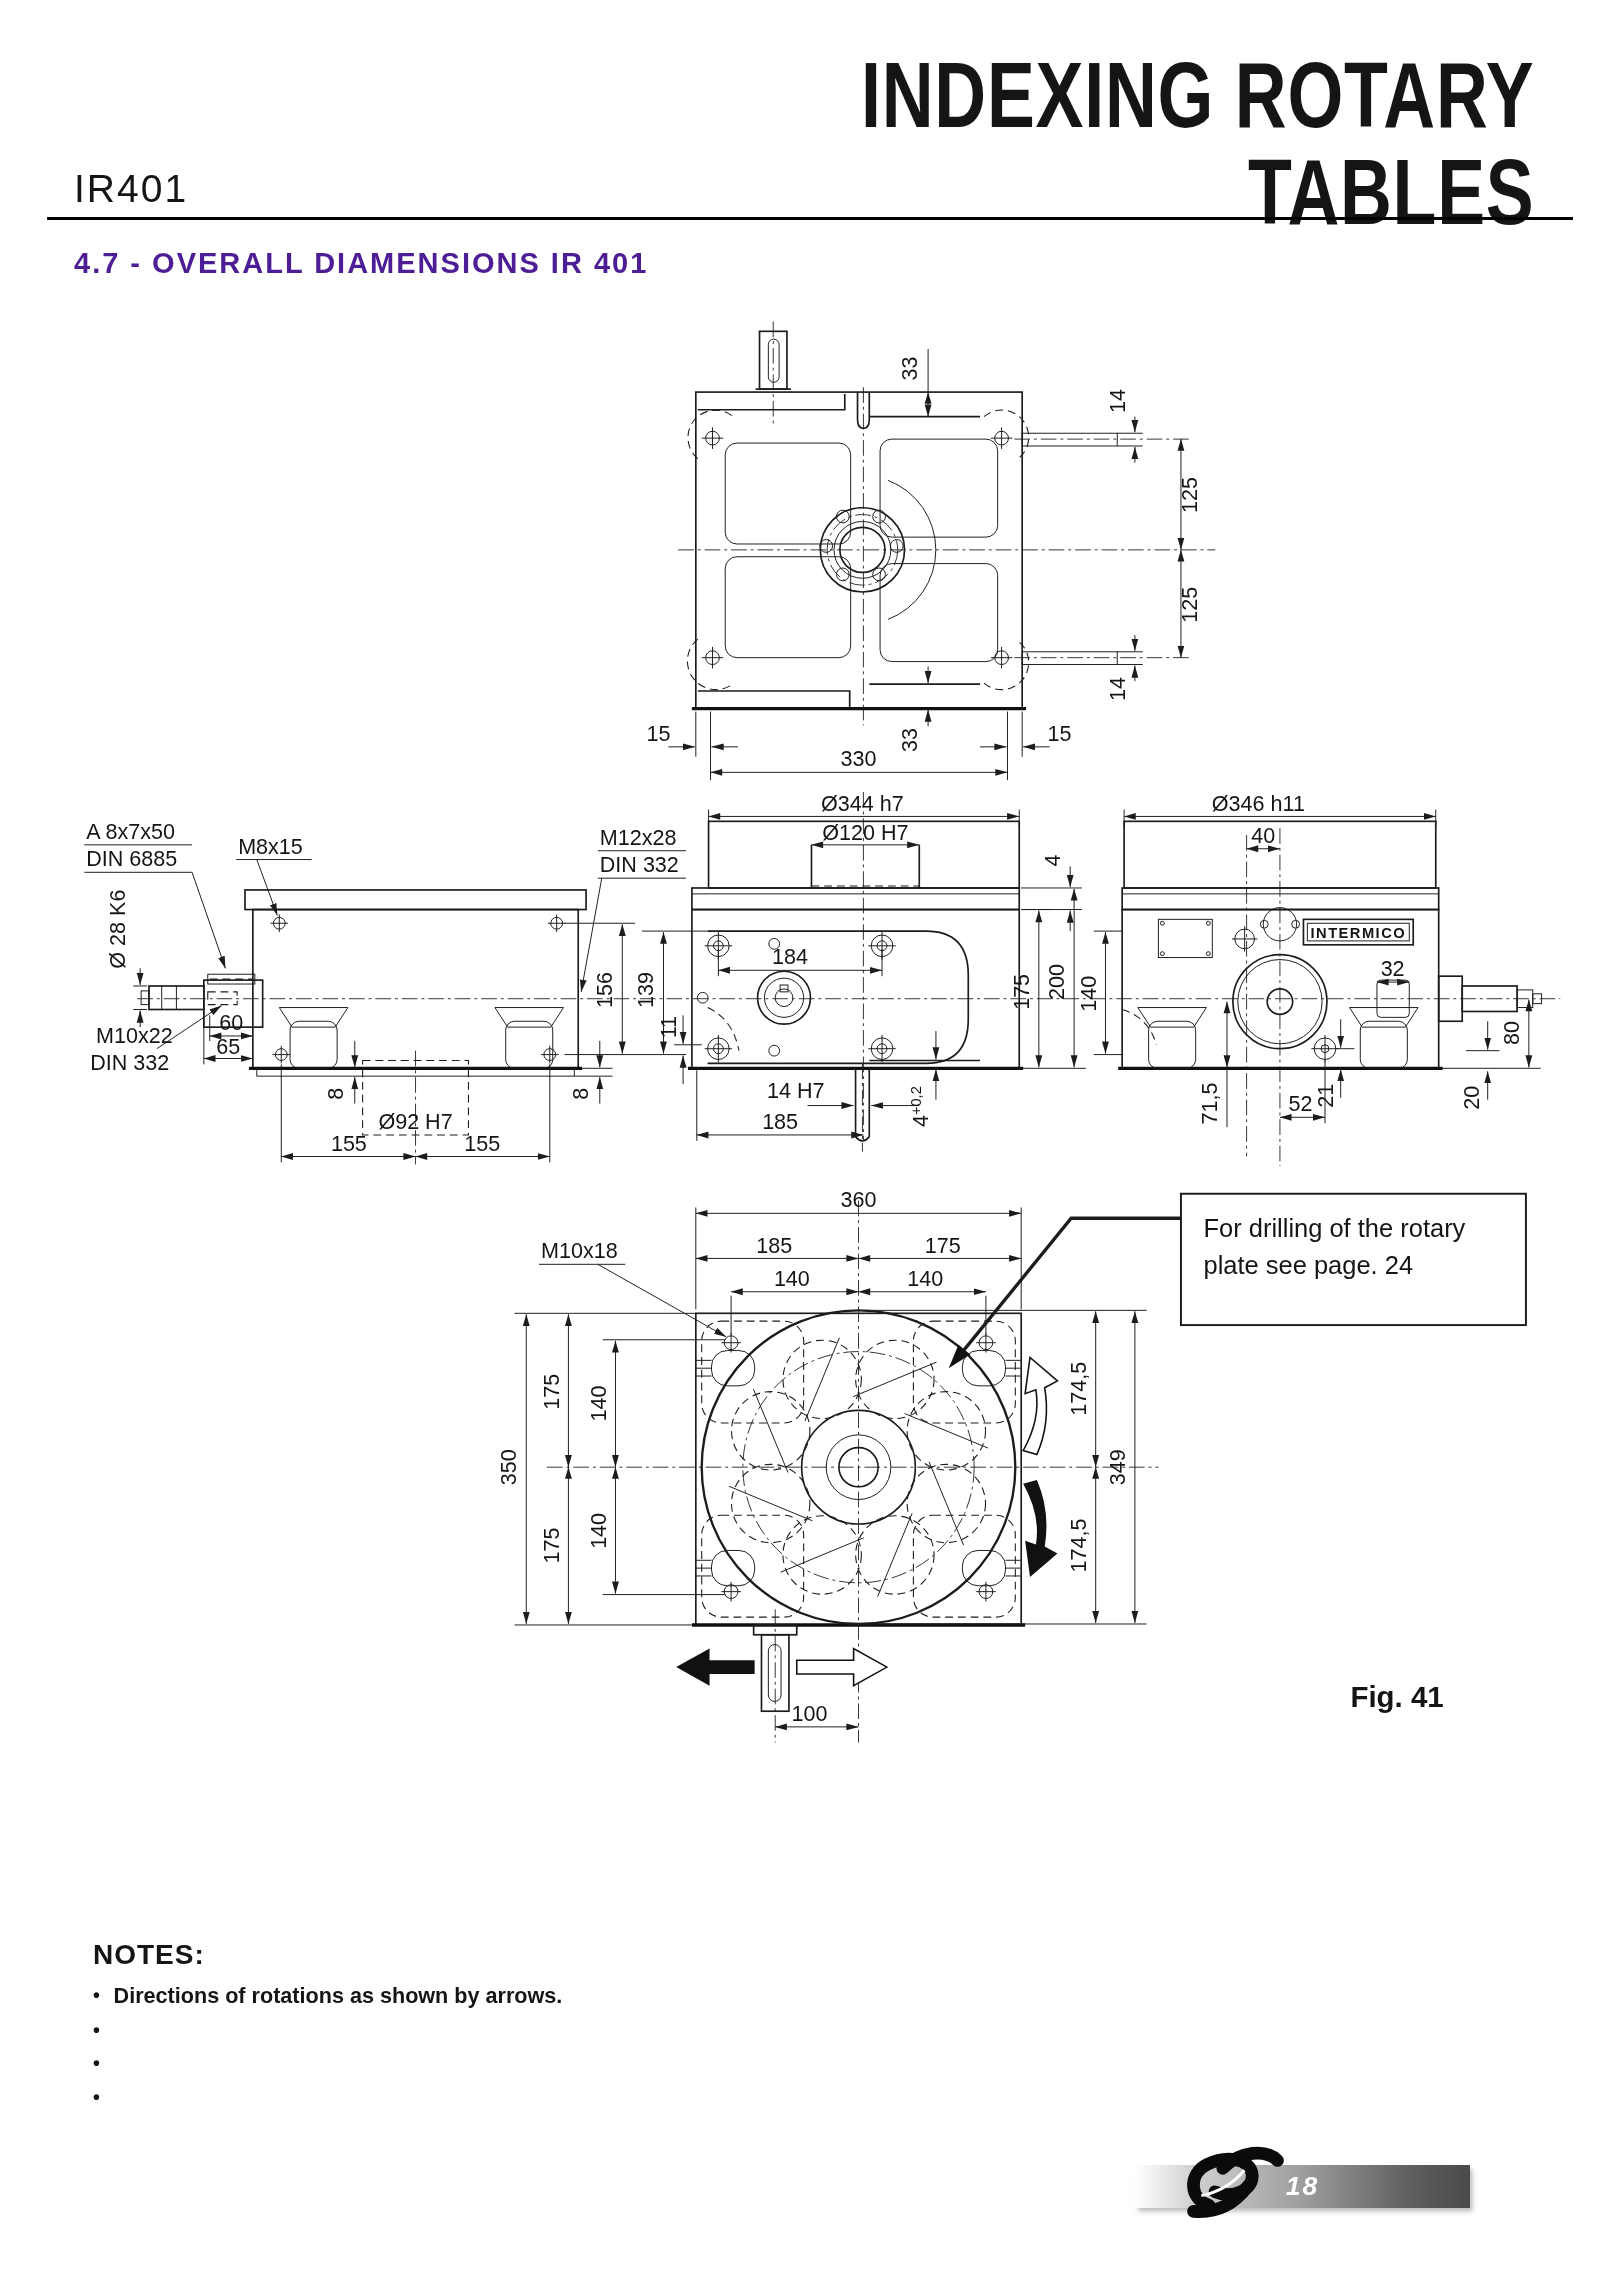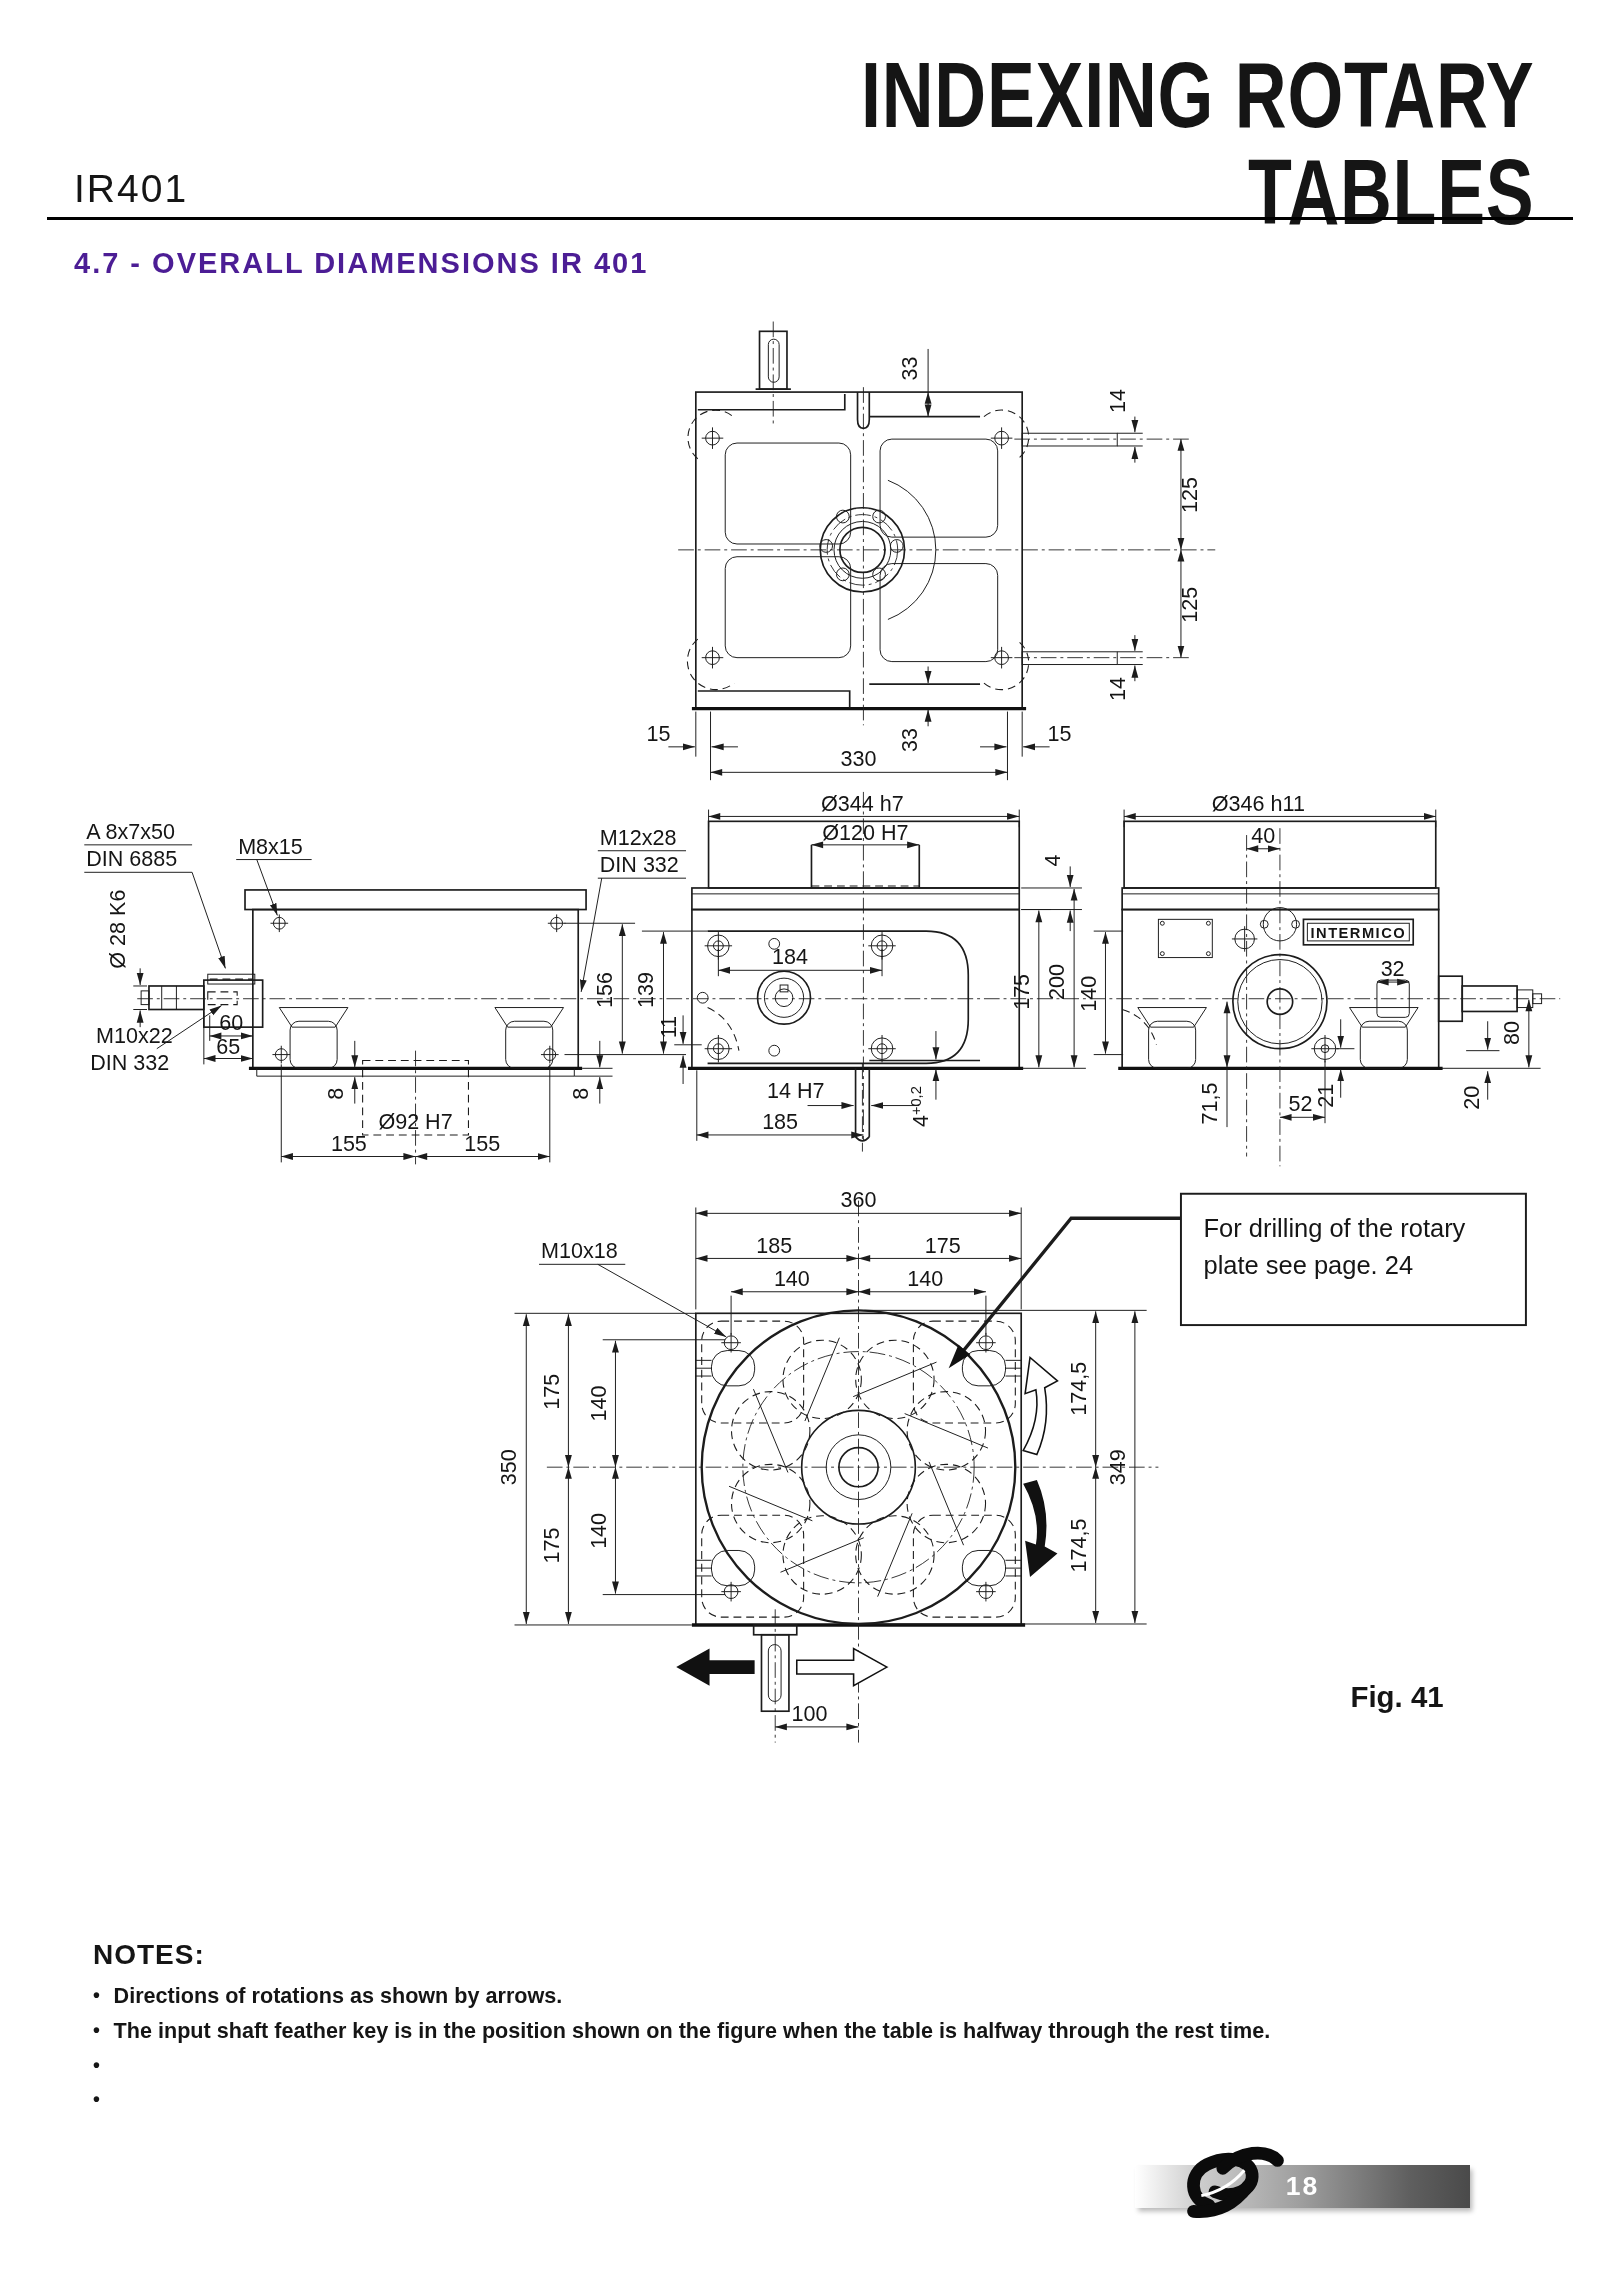--- a/index.html
+++ b/index.html
@@ -10,21 +10,21 @@
   .title{right:86px;top:47px;text-align:right;transform:scaleX(.78);transform-origin:right top;
          font-weight:bold;font-size:92px;line-height:1.05;letter-spacing:1px;white-space:nowrap;}
   .rule{left:47px;top:217px;width:1526px;height:2.9px;background:#000;}
   .section{left:74px;top:247px;font-size:29px;font-weight:bold;color:#4c1d95;letter-spacing:2px;}
   .notes{left:93px;top:1939px;width:1431px;}
   .notes h3{margin:0 0 13.7px 0;font-size:28px;letter-spacing:1px;}
   .note-item{display:flex;gap:13.7px;font-size:21.6px;font-weight:bold;margin:0 0 12.7px 0;line-height:1.05;}
   .note-item .bullet{font-size:19.6px;}
   .footer-bar{left:1135px;top:2165px;width:335px;height:43px;
       background:linear-gradient(90deg,#ffffff 0%,#cfcfcf 18%,#9d9d9d 50%,#5f5f5f 82%,#4a4a4a 100%);
-      box-shadow:2.9px 3.9px 4.9px rgba(0,0,0,.28);display:flex;align-items:center;justify-content:center;}
+      box-shadow:2.9px 3.9px 4.9px rgba(0,0,0,.28);display:flex;align-items:center;justify-content:center;font-style:italic;}
   .footer-bar .pagenum{color:#fff;font-weight:bold;font-size:26.5px;letter-spacing:2px;}
   .logo{left:1172px;top:2135px;}
   svg text{font-family:"Liberation Sans",sans-serif;fill:#151515;font-size:22px;}
   svg text.lb{font-size:22px;}
   svg text.nb{font-size:26px;}
   svg text.fig{font-size:30px;font-weight:bold;}
   svg text.brand{font-size:15px;font-weight:bold;letter-spacing:1.5px;}
   .o{fill:none;stroke:#1c1c1c;stroke-width:1.7;}
   .t{fill:none;stroke:#101010;stroke-width:3.4;}
   .d{fill:none;stroke:#1c1c1c;stroke-width:1;}
@@ -544,21 +544,20 @@
   </svg>
 
   <div class="abs notes">
     <h3>NOTES:</h3>
     <div class="note-item">
         <span class="bullet">•</span>
         <span>Directions of rotations as shown by arrows.</span>
       </div>
     <div class="note-item">
         <span class="bullet">•</span>
-        <span>The input shaft feather key is in the position shown on the figure when the table is halfway through the rest time.</span>
       </div>
     <div class="note-item">
         <span class="bullet">•</span>
       </div>
     <div class="note-item">
         <span class="bullet">•</span>
       </div>
   </div>
 
   <div class="abs footer-bar">

